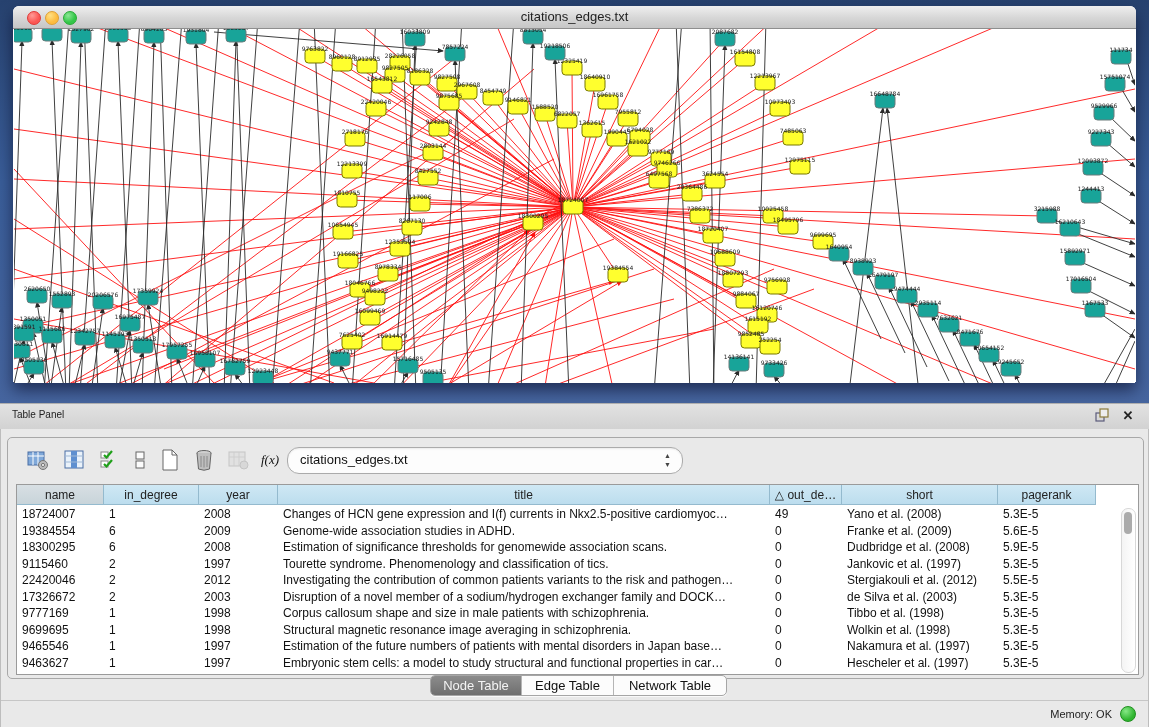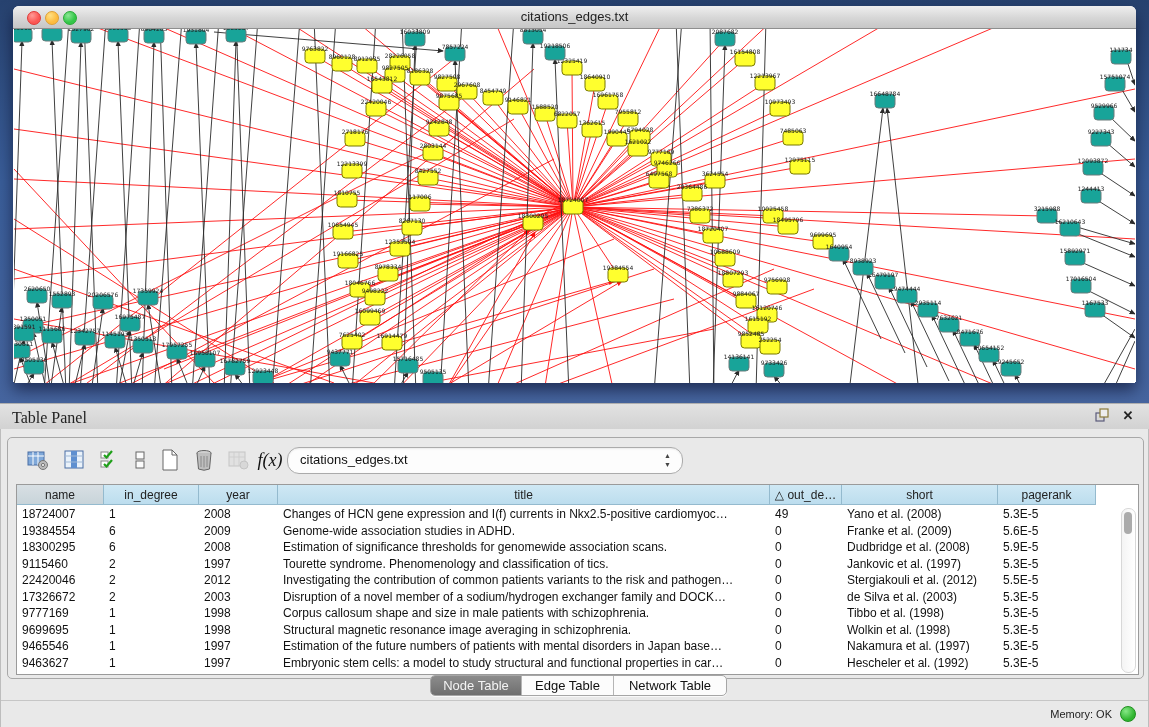--- a/index.html
+++ b/index.html
@@ -21,32 +21,32 @@
   .light.min{left:32px;background:radial-gradient(circle at 35% 30%,#FFE084,#FDBC40 60%);border:1px solid #DE9F34;}
   .light.zoom{left:50px;background:radial-gradient(circle at 35% 30%,#8BE694,#33C748 60%);border:1px solid #27AA35;}
   svg.canvas{position:absolute;left:1px;top:23px;background:#fff;display:block;}
   svg.canvas line.er{stroke:#FF1111;stroke-width:0.9;}
   svg.canvas line.eb{stroke:#2A2A2A;stroke-width:0.9;}
   svg.canvas text.nl{font-family:"DejaVu Sans",sans-serif;font-size:6px;fill:#1A1A1A;text-anchor:middle;}
   
   .panel-bar{position:absolute;left:0;top:403px;width:1149px;height:25px;
              background:linear-gradient(180deg,#E2E2E2,#D2D2D2);
              border-top:1px solid #AFAFAF;border-bottom:1px solid #B6B6B6;}
-  .panel-bar .ptitle{position:absolute;left:12px;top:5px;font-size:16px;color:#222;font-family:Liberation Serif, serif;}
+  .panel-bar .ptitle{position:absolute;left:12px;top:5px;font-size:10px;color:#222;}
   .panel-bar .pbtn{position:absolute;top:4px;width:18px;height:16px;cursor:default;
                    font-size:13px;color:#222;text-align:center;line-height:16px;}
   .panel-body{position:absolute;left:0;top:429px;width:1147px;height:298px;
               background:#E9E9E9;border-left:1px solid #BDBDBD;border-right:1px solid #BDBDBD;}
   .content-box{position:absolute;left:6px;top:8px;width:1135px;height:240px;
                border:1px solid #A8A8A8;border-radius:5px;background:#E9E9E9;}
   
   .toolbar{position:absolute;left:0;top:6px;width:100%;height:36px;}
   .tbtn{position:absolute;top:2px;width:28px;height:28px;border:none;background:transparent;padding:0;}
   .tbtn svg{display:block;margin:auto;}
-  .fx{font-family:"Liberation Serif",serif;font-style:italic;font-size:18px;color:#111;}
+  .fx{font-family:"Liberation Serif",serif;font-style:italic;font-size:13px;color:#111;}
   .combo{position:absolute;left:279px;top:3px;width:394px;height:25px;background:#FDFDFD;
          border:1px solid #ABABAB;border-radius:12px;box-shadow:inset 0 1px 2px rgba(0,0,0,.08);}
   .combo .cval{position:absolute;left:12px;top:4px;font-size:13px;color:#111;}
   .combo .arrows{position:absolute;right:11px;top:3px;font-size:7px;color:#444;line-height:9px;text-align:center;}
   
   .tablewrap{position:absolute;left:8px;top:46px;width:1121px;height:189px;
              border:1px solid #9A9A9A;background:#fff;}
   .thead{position:absolute;left:0;top:0;height:21px;width:100%;display:flex;}
   .th{height:20px;border-right:1px solid #94BACE;border-bottom:1px solid #94BACE;
       background:linear-gradient(180deg,#CFE8F4,#BCDDEE);font-size:12px;color:#222;
@@ -705,21 +705,21 @@
             <div class="td" style="width: 72px;">0</div>
             <div class="td" style="width: 156px;">Nakamura et al. (1997)</div>
             <div class="td" style="width: 98px;">5.3E-5</div>
           </div>
           <div class="tr">
             <div class="td" style="width: 87px;">9463627</div>
             <div class="td" style="width: 95px;">1</div>
             <div class="td" style="width: 79px;">1997</div>
             <div class="td" style="width: 492px;">Embryonic stem cells: a model to study structural and functional properties in car…</div>
             <div class="td" style="width: 72px;">0</div>
-            <div class="td" style="width: 156px;">Hescheler et al. (1992)</div>
+            <div class="td" style="width: 156px;">Hescheler et al. (1997)</div>
             <div class="td" style="width: 98px;">5.3E-5</div>
           </div>
         </div>
       <div class="vscroll">
         <div class="vthumb"></div>
       </div>
     </div>
   </div>
 
   <div class="tabbar">

